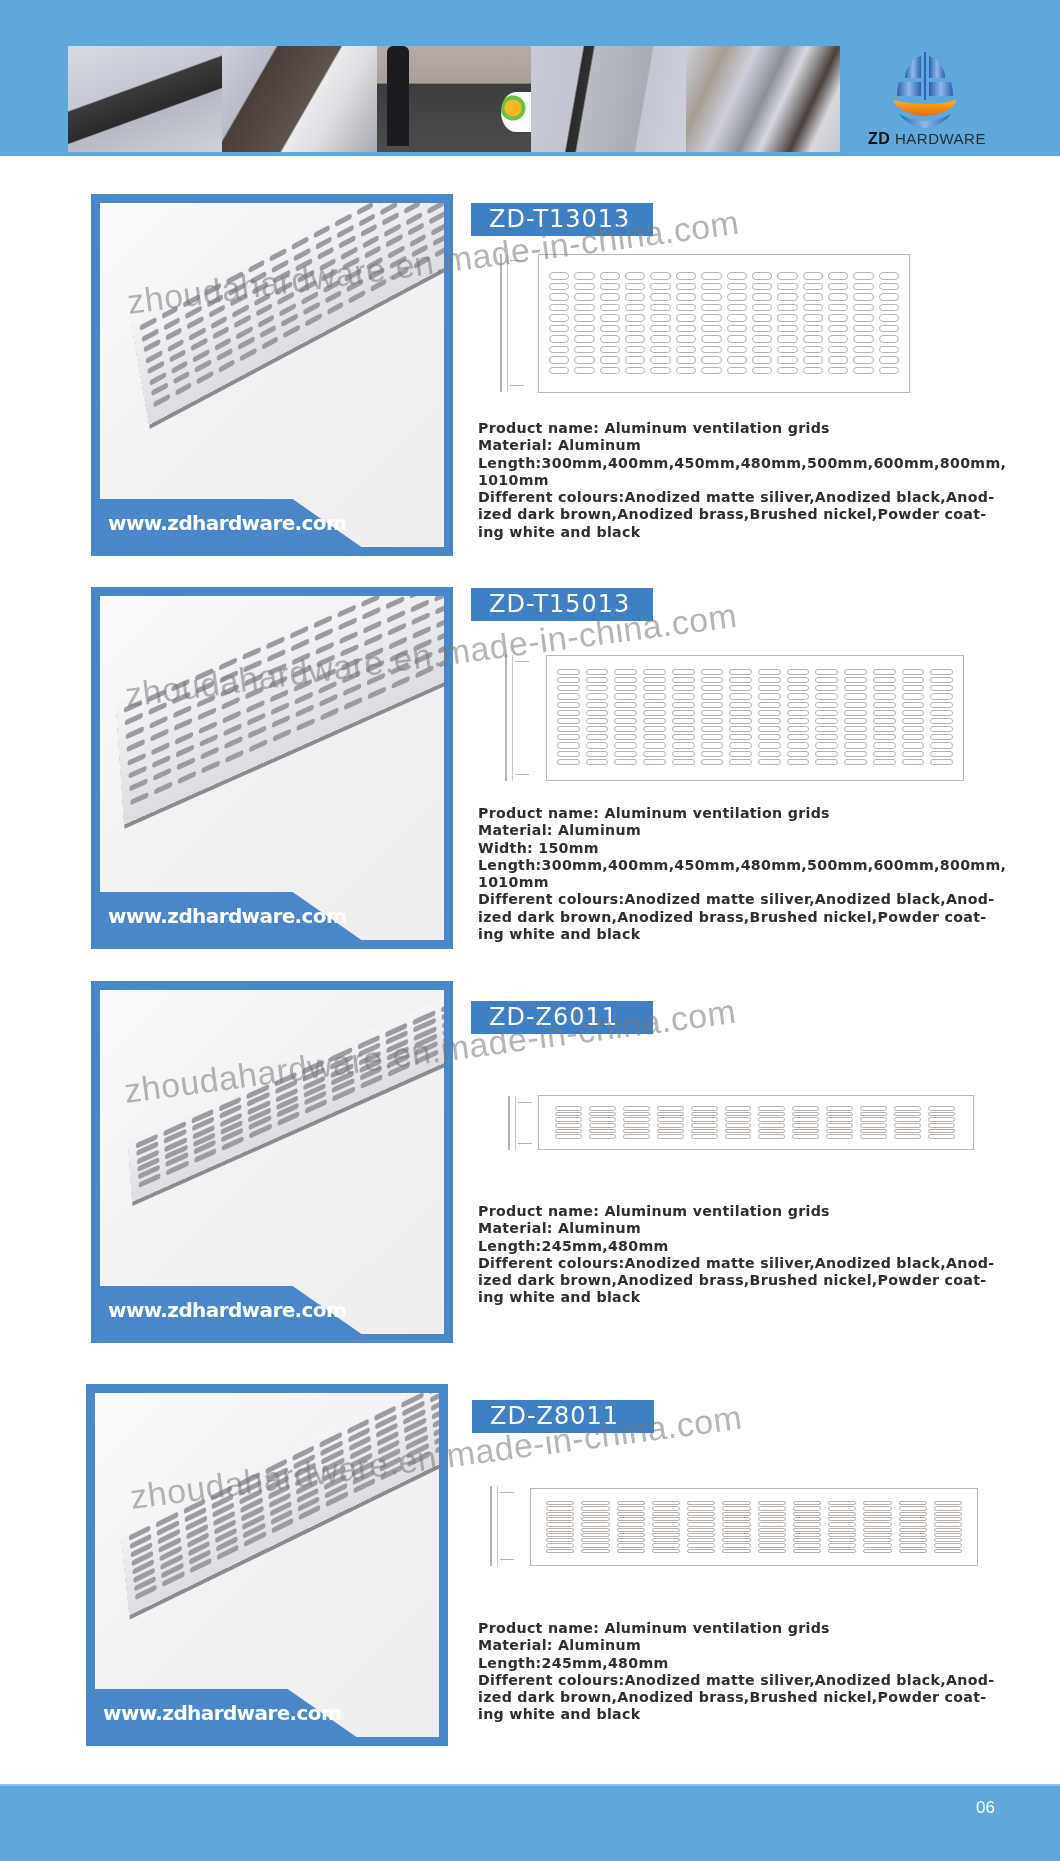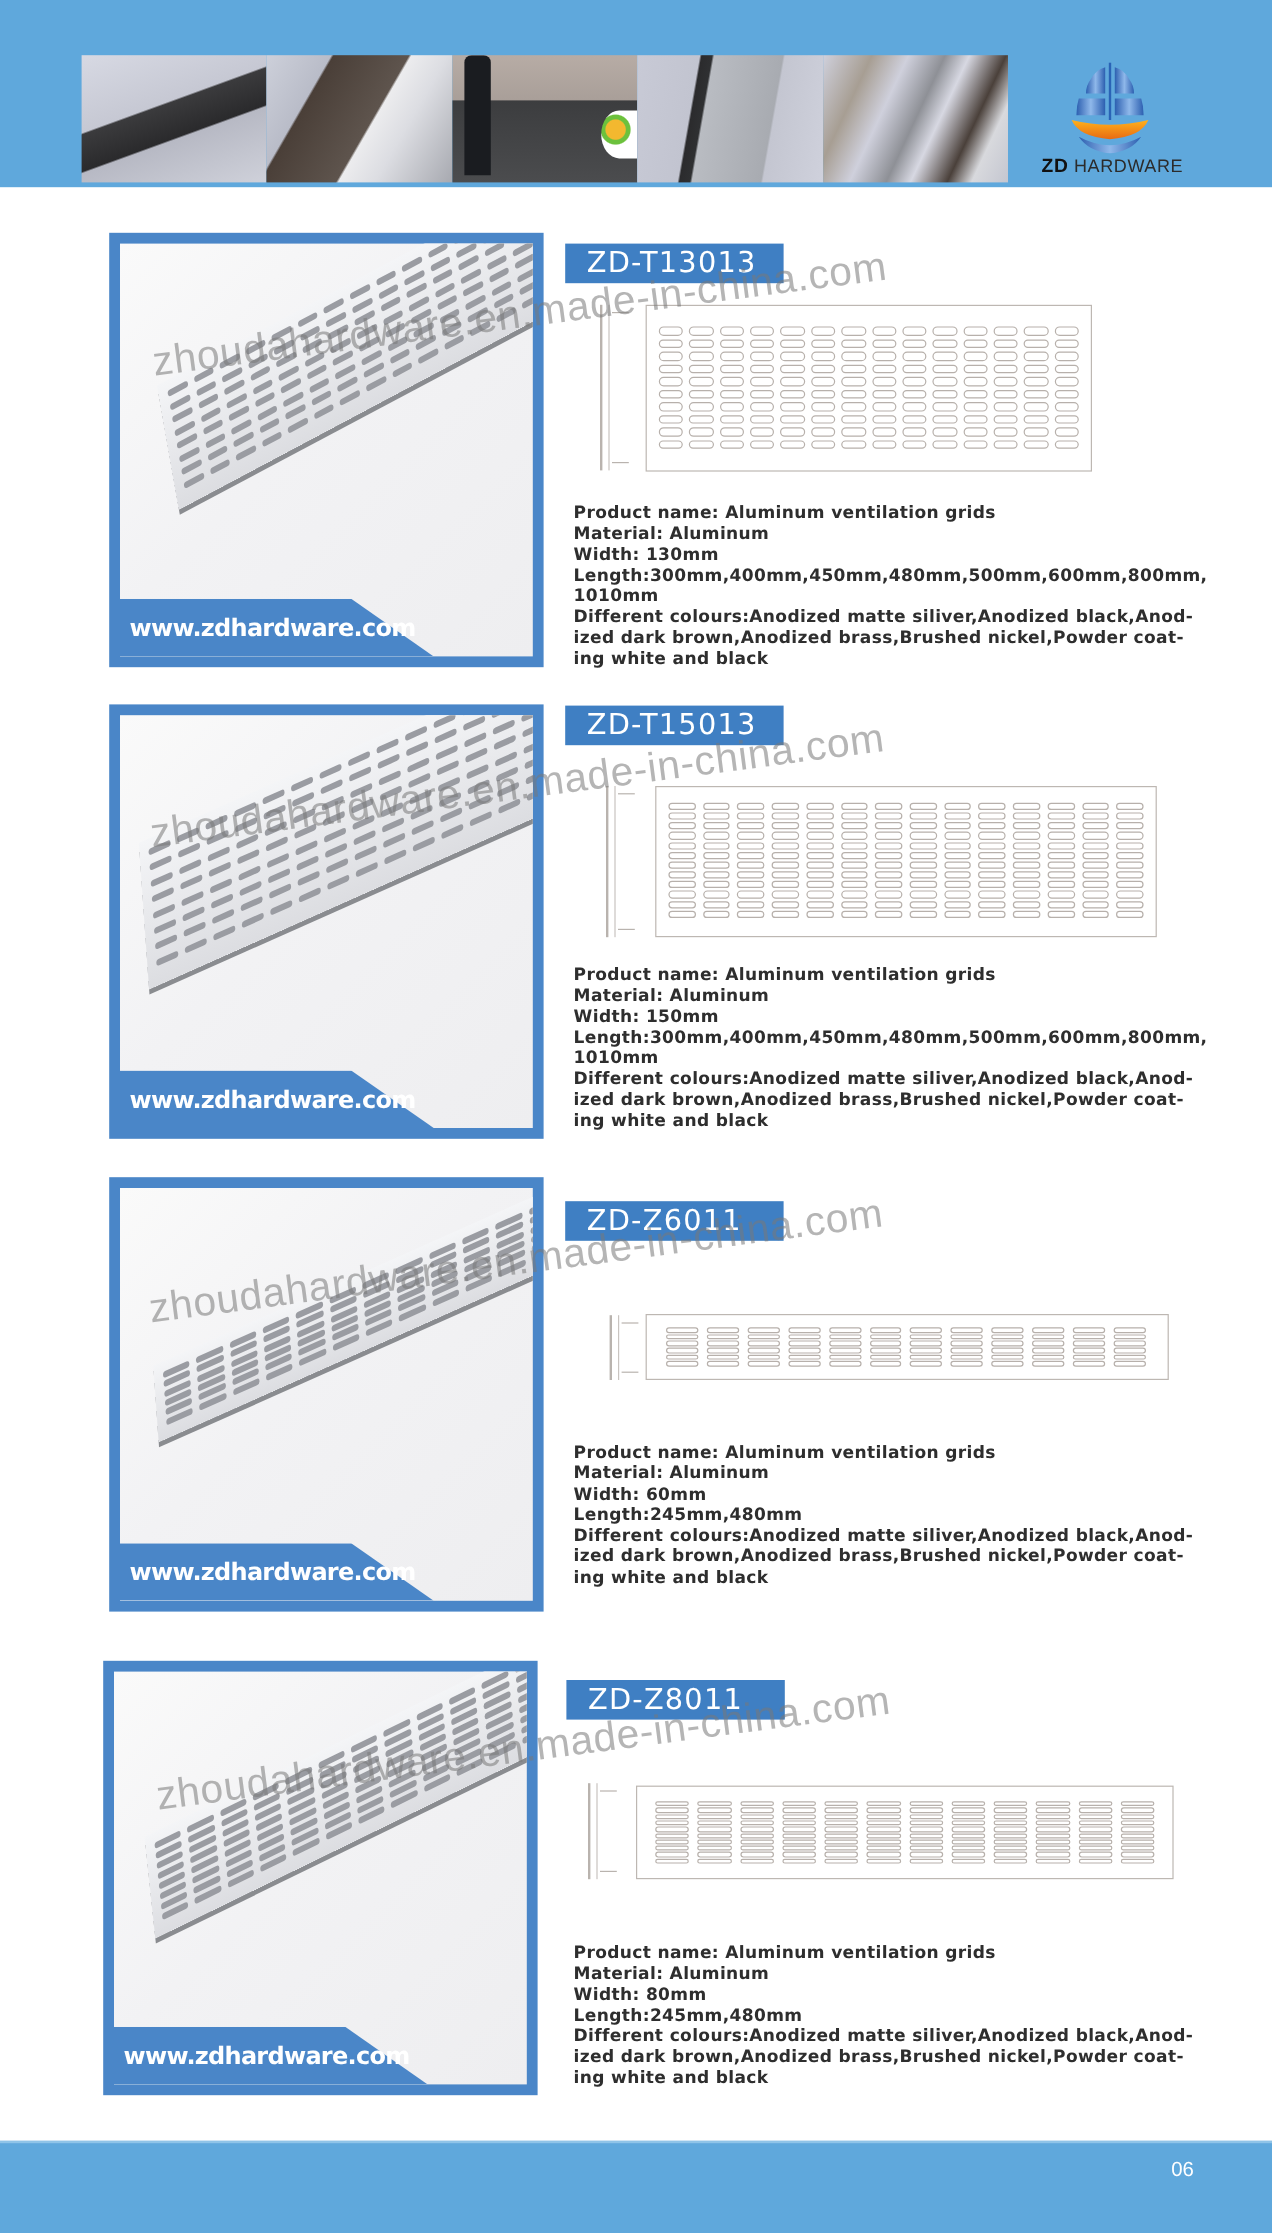--- a/index.html
+++ b/index.html
@@ -356,21 +356,20 @@
           <div class="dslot"></div>
           <div class="dslot"></div>
           <div class="dslot"></div>
           <div class="dslot"></div>
         </div>
     </div>
   </div>
   <div class="specs" style="top:420px;">
     <div>Product name: Aluminum ventilation grids</div>
     <div>Material: Aluminum</div>
-    <div>Width: 130mm</div>
     <div>Length:300mm,400mm,450mm,480mm,500mm,600mm,800mm,</div>
     <div>1010mm</div>
     <div>Different colours:Anodized matte siliver,Anodized black,Anod-</div>
     <div>ized dark brown,Anodized brass,Brushed nickel,Powder coat-</div>
     <div>ing white and black</div>
   </div>
   <div class="watermark" style="left:130px; top:283px;">zhoudahardware.en.made-in-china.com</div>
 </div>
 
 <div class="product" style="top:0;">
@@ -841,21 +840,20 @@
           <div class="dslot"></div>
           <div class="dslot"></div>
           <div class="dslot"></div>
           <div class="dslot"></div>
         </div>
     </div>
   </div>
   <div class="specs" style="top:1203px;">
     <div>Product name: Aluminum ventilation grids</div>
     <div>Material: Aluminum</div>
-    <div>Width: 60mm</div>
     <div>Length:245mm,480mm</div>
     <div>Different colours:Anodized matte siliver,Anodized black,Anod-</div>
     <div>ized dark brown,Anodized brass,Brushed nickel,Powder coat-</div>
     <div>ing white and black</div>
   </div>
   <div class="watermark" style="left:127px; top:1072px;">zhoudahardware.en.made-in-china.com</div>
 </div>
 
 <div class="product" style="top:0;">
   <div class="photo-frame" style="left:86px; top:1384px;">
@@ -1088,21 +1086,20 @@
           <div class="dslot"></div>
           <div class="dslot"></div>
           <div class="dslot"></div>
           <div class="dslot"></div>
         </div>
     </div>
   </div>
   <div class="specs" style="top:1620px;">
     <div>Product name: Aluminum ventilation grids</div>
     <div>Material: Aluminum</div>
-    <div>Width: 80mm</div>
     <div>Length:245mm,480mm</div>
     <div>Different colours:Anodized matte siliver,Anodized black,Anod-</div>
     <div>ized dark brown,Anodized brass,Brushed nickel,Powder coat-</div>
     <div>ing white and black</div>
   </div>
   <div class="watermark" style="left:133px; top:1478px;">zhoudahardware.en.made-in-china.com</div>
 </div>
 
 <div class="footer">
   <span class="page-num">06</span>

